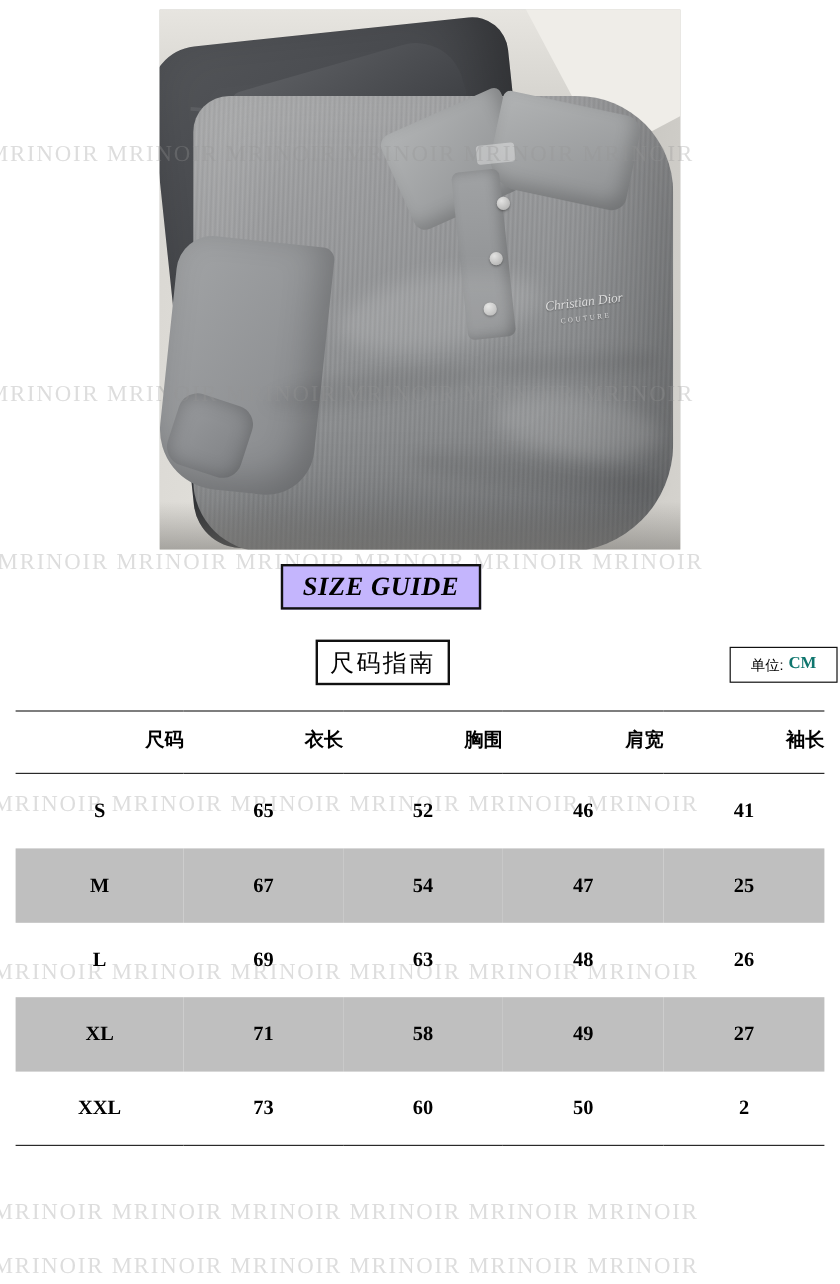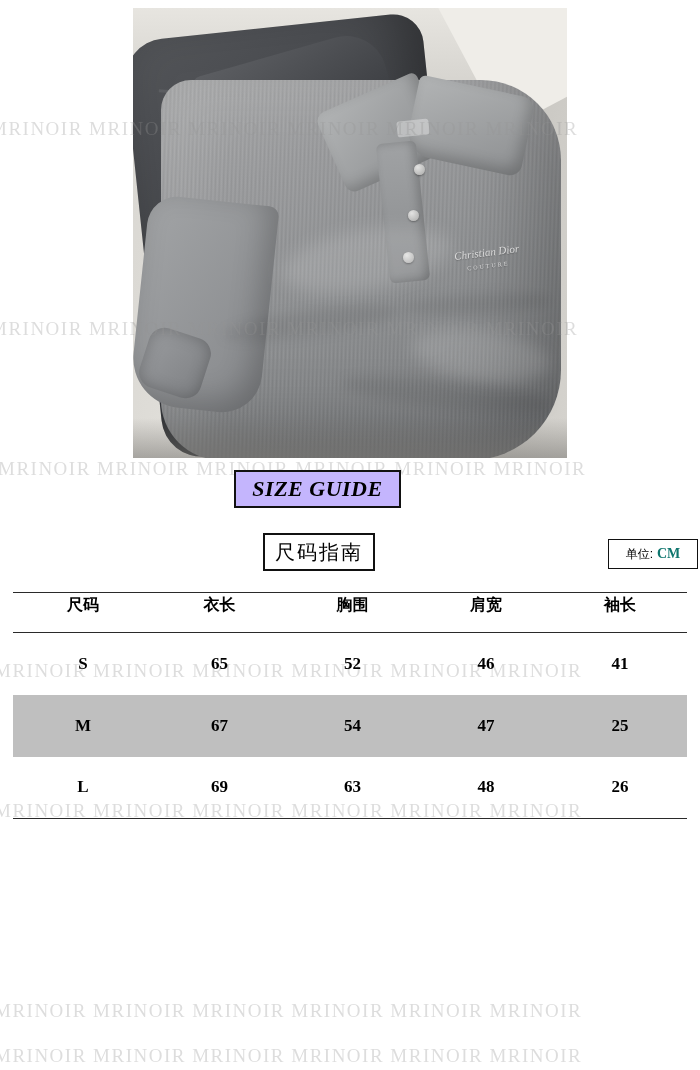--- a/index.html
+++ b/index.html
@@ -288,23 +288,24 @@
     z-index: 55;
   }
   #size-table th, #size-table td {
     text-align: center;
     color: #000;
   }
   #size-table thead th {
     font-family: "Liberation Sans", sans-serif;
     font-weight: bold;
     font-size: 16px;
-    padding: 2px 0 16px 0;
+    padding: 14px 0 16px 0;
     border-top: 1.5px solid #2a2a2a;
     border-bottom: 1.5px solid #2a2a2a;
+    text-align: right;
   }
   #size-table tbody td {
     font-family: "Liberation Serif", serif;
     font-weight: bold;
     font-size: 17px;
     height: 62px;
   }
   #size-table tbody tr.shade td {
     background: #bfbfbf;
   }
@@ -402,20 +403,34 @@
       <td>47</td>
       <td>25</td>
     </tr>
     <tr>
       <td>L</td>
       <td>69</td>
       <td>63</td>
       <td>48</td>
       <td>26</td>
     </tr>
+    <tr class="shade">
+      <td>XL</td>
+      <td>71</td>
+      <td>58</td>
+      <td>49</td>
+      <td>27</td>
+    </tr>
+    <tr>
+      <td>XXL</td>
+      <td>73</td>
+      <td>60</td>
+      <td>50</td>
+      <td>2</td>
+    </tr>
   </tbody>
 </table>
 
 <div id="watermark-layer">
     <div class="wm-row" style="top: 118px; left: -10px;">MRINOIR MRINOIR MRINOIR MRINOIR MRINOIR MRINOIR</div>
     <div class="wm-row" style="top: 318px; left: -10px;">MRINOIR MRINOIR MRINOIR MRINOIR MRINOIR MRINOIR</div>
     <div class="wm-row" style="top: 458px; left: -2px;">MRINOIR MRINOIR MRINOIR MRINOIR MRINOIR MRINOIR</div>
     <div class="wm-row" style="top: 660px; left: -6px;">MRINOIR MRINOIR MRINOIR MRINOIR MRINOIR MRINOIR</div>
     <div class="wm-row" style="top: 800px; left: -6px;">MRINOIR MRINOIR MRINOIR MRINOIR MRINOIR MRINOIR</div>
     <div class="wm-row" style="top: 1000px; left: -6px;">MRINOIR MRINOIR MRINOIR MRINOIR MRINOIR MRINOIR</div>

